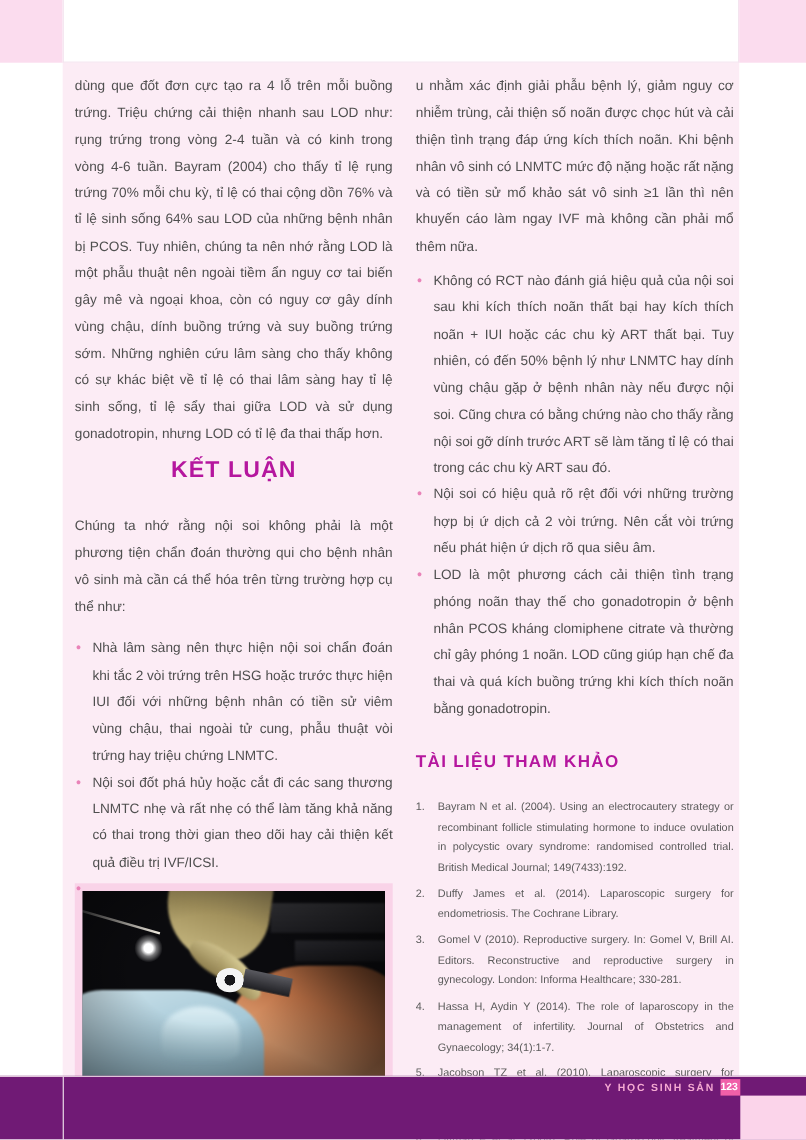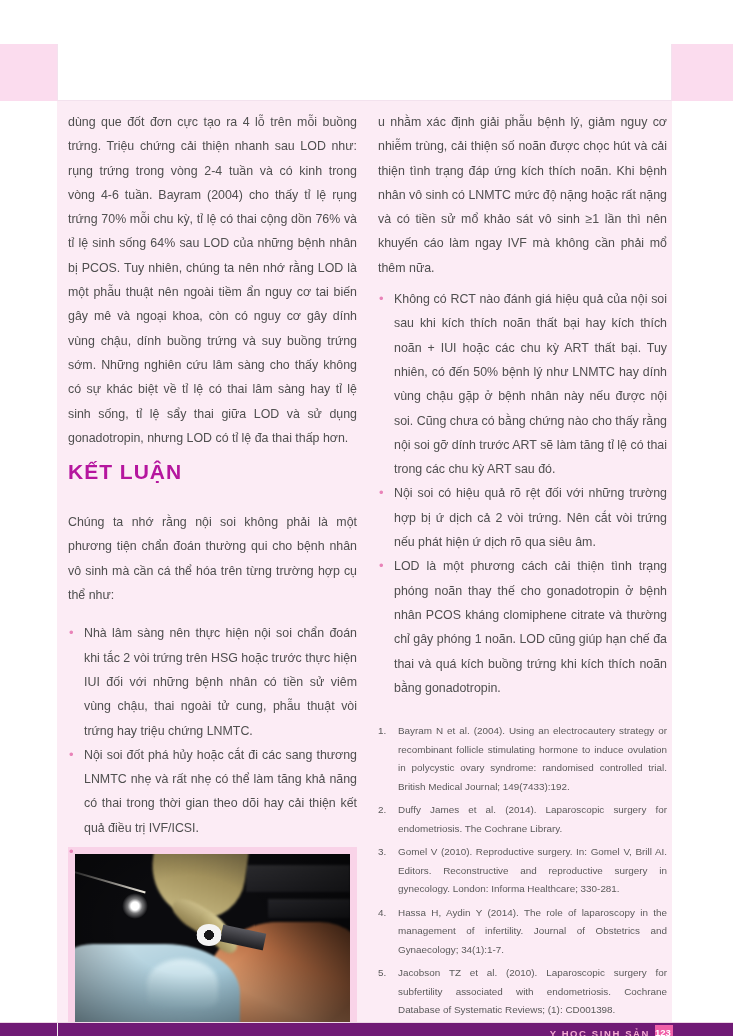--- a/index.html
+++ b/index.html
@@ -2,40 +2,40 @@
 <html><head>
 <meta charset="utf-8">
 <style>
   * { margin: 0; padding: 0; box-sizing: border-box; }
   html, body { width: 733px; height: 1036px; background: #ffffff; }
   body {
     font-family: "Liberation Sans", "DejaVu Sans", sans-serif;
     position: relative;
     overflow: hidden;
   }
-  .page { position: absolute; inset: 0; margin-top: 44px; }
+  .page { position: absolute; inset: 0; }
 
   
   .corner-tl { position: absolute; left: 0; top: 0; width: 57px; height: 57px; background: #fbdcee; }
   .header-box { position: absolute; left: 57px; top: 0; width: 615px; height: 57px;
                 background: #ffffff; border: 1px solid #f3e2ee; border-top: none; }
   .corner-tr { position: absolute; left: 672px; top: 0; width: 61px; height: 57px; background: #fbdcee; }
 
   
   .sheet { position: absolute; left: 57px; top: 57px; width: 615px; height: 921px; background: #fcecf5; }
 
   .col { position: absolute; top: 9px; width: 289px; color: #4f4f4f;
          font-size: 12.4px; line-height: 24.3px; text-align: justify; }
   .col-left  { left: 11px; }
   .col-right { left: 321px; }
 
   p.body { margin: 0; }
 
   h2.kl { color: #b5169e; font-size: 21px; letter-spacing: 1px; font-weight: bold;
-          margin: 9px 0 0 0; line-height: 26px; text-align: left; }
+          margin: 9px 0 0 0; line-height: 26px; text-align: center; }
   p.intro { margin-top: 25px; }
 
   ul.blist { list-style: none; margin-top: 14px; }
   ul.blist li { position: relative; padding-left: 16px; margin: 0; }
   .dot { position: absolute; left: 1px; top: 0; color: #e983b8; font-size: 13px; }
 
   h3.refs-h { color: #b5169e; font-size: 15.5px; letter-spacing: 1.2px; font-weight: bold;
               margin: 27px 0 0 0; line-height: 20px; text-align: left; }
 
   ol.refs { list-style: none; margin-top: 22px; }
@@ -144,20 +144,21 @@
         <li>
           <span class="dot">•</span>
           <span>Nội soi có hiệu quả rõ rệt đối với những trường hợp bị ứ dịch cả 2 vòi trứng. Nên cắt vòi trứng nếu phát hiện ứ dịch rõ qua siêu âm.</span>
         </li>
         <li>
           <span class="dot">•</span>
           <span>LOD là một phương cách cải thiện tình trạng phóng noãn thay thế cho gonadotropin ở bệnh nhân PCOS kháng clomiphene citrate và thường chỉ gây phóng 1 noãn. LOD cũng giúp hạn chế đa thai và quá kích buồng trứng khi kích thích noãn bằng gonadotropin.</span>
         </li>
       </ul>
 
+      <h3 class="refs-h">TÀI LIỆU THAM KHẢO</h3>
 
       <ol class="refs">
         <li>
           <span class="num">1.</span>
           <span class="rtxt">Bayram N et al. (2004). Using an electrocautery strategy or recombinant follicle stimulating hormone to induce ovulation in polycystic ovary syndrome: randomised controlled trial. British Medical Journal; 149(7433):192.</span>
         </li>
         <li>
           <span class="num">2.</span>
           <span class="rtxt">Duffy James et al. (2014). Laparoscopic surgery for endometriosis. The Cochrane Library.</span>
         </li>

